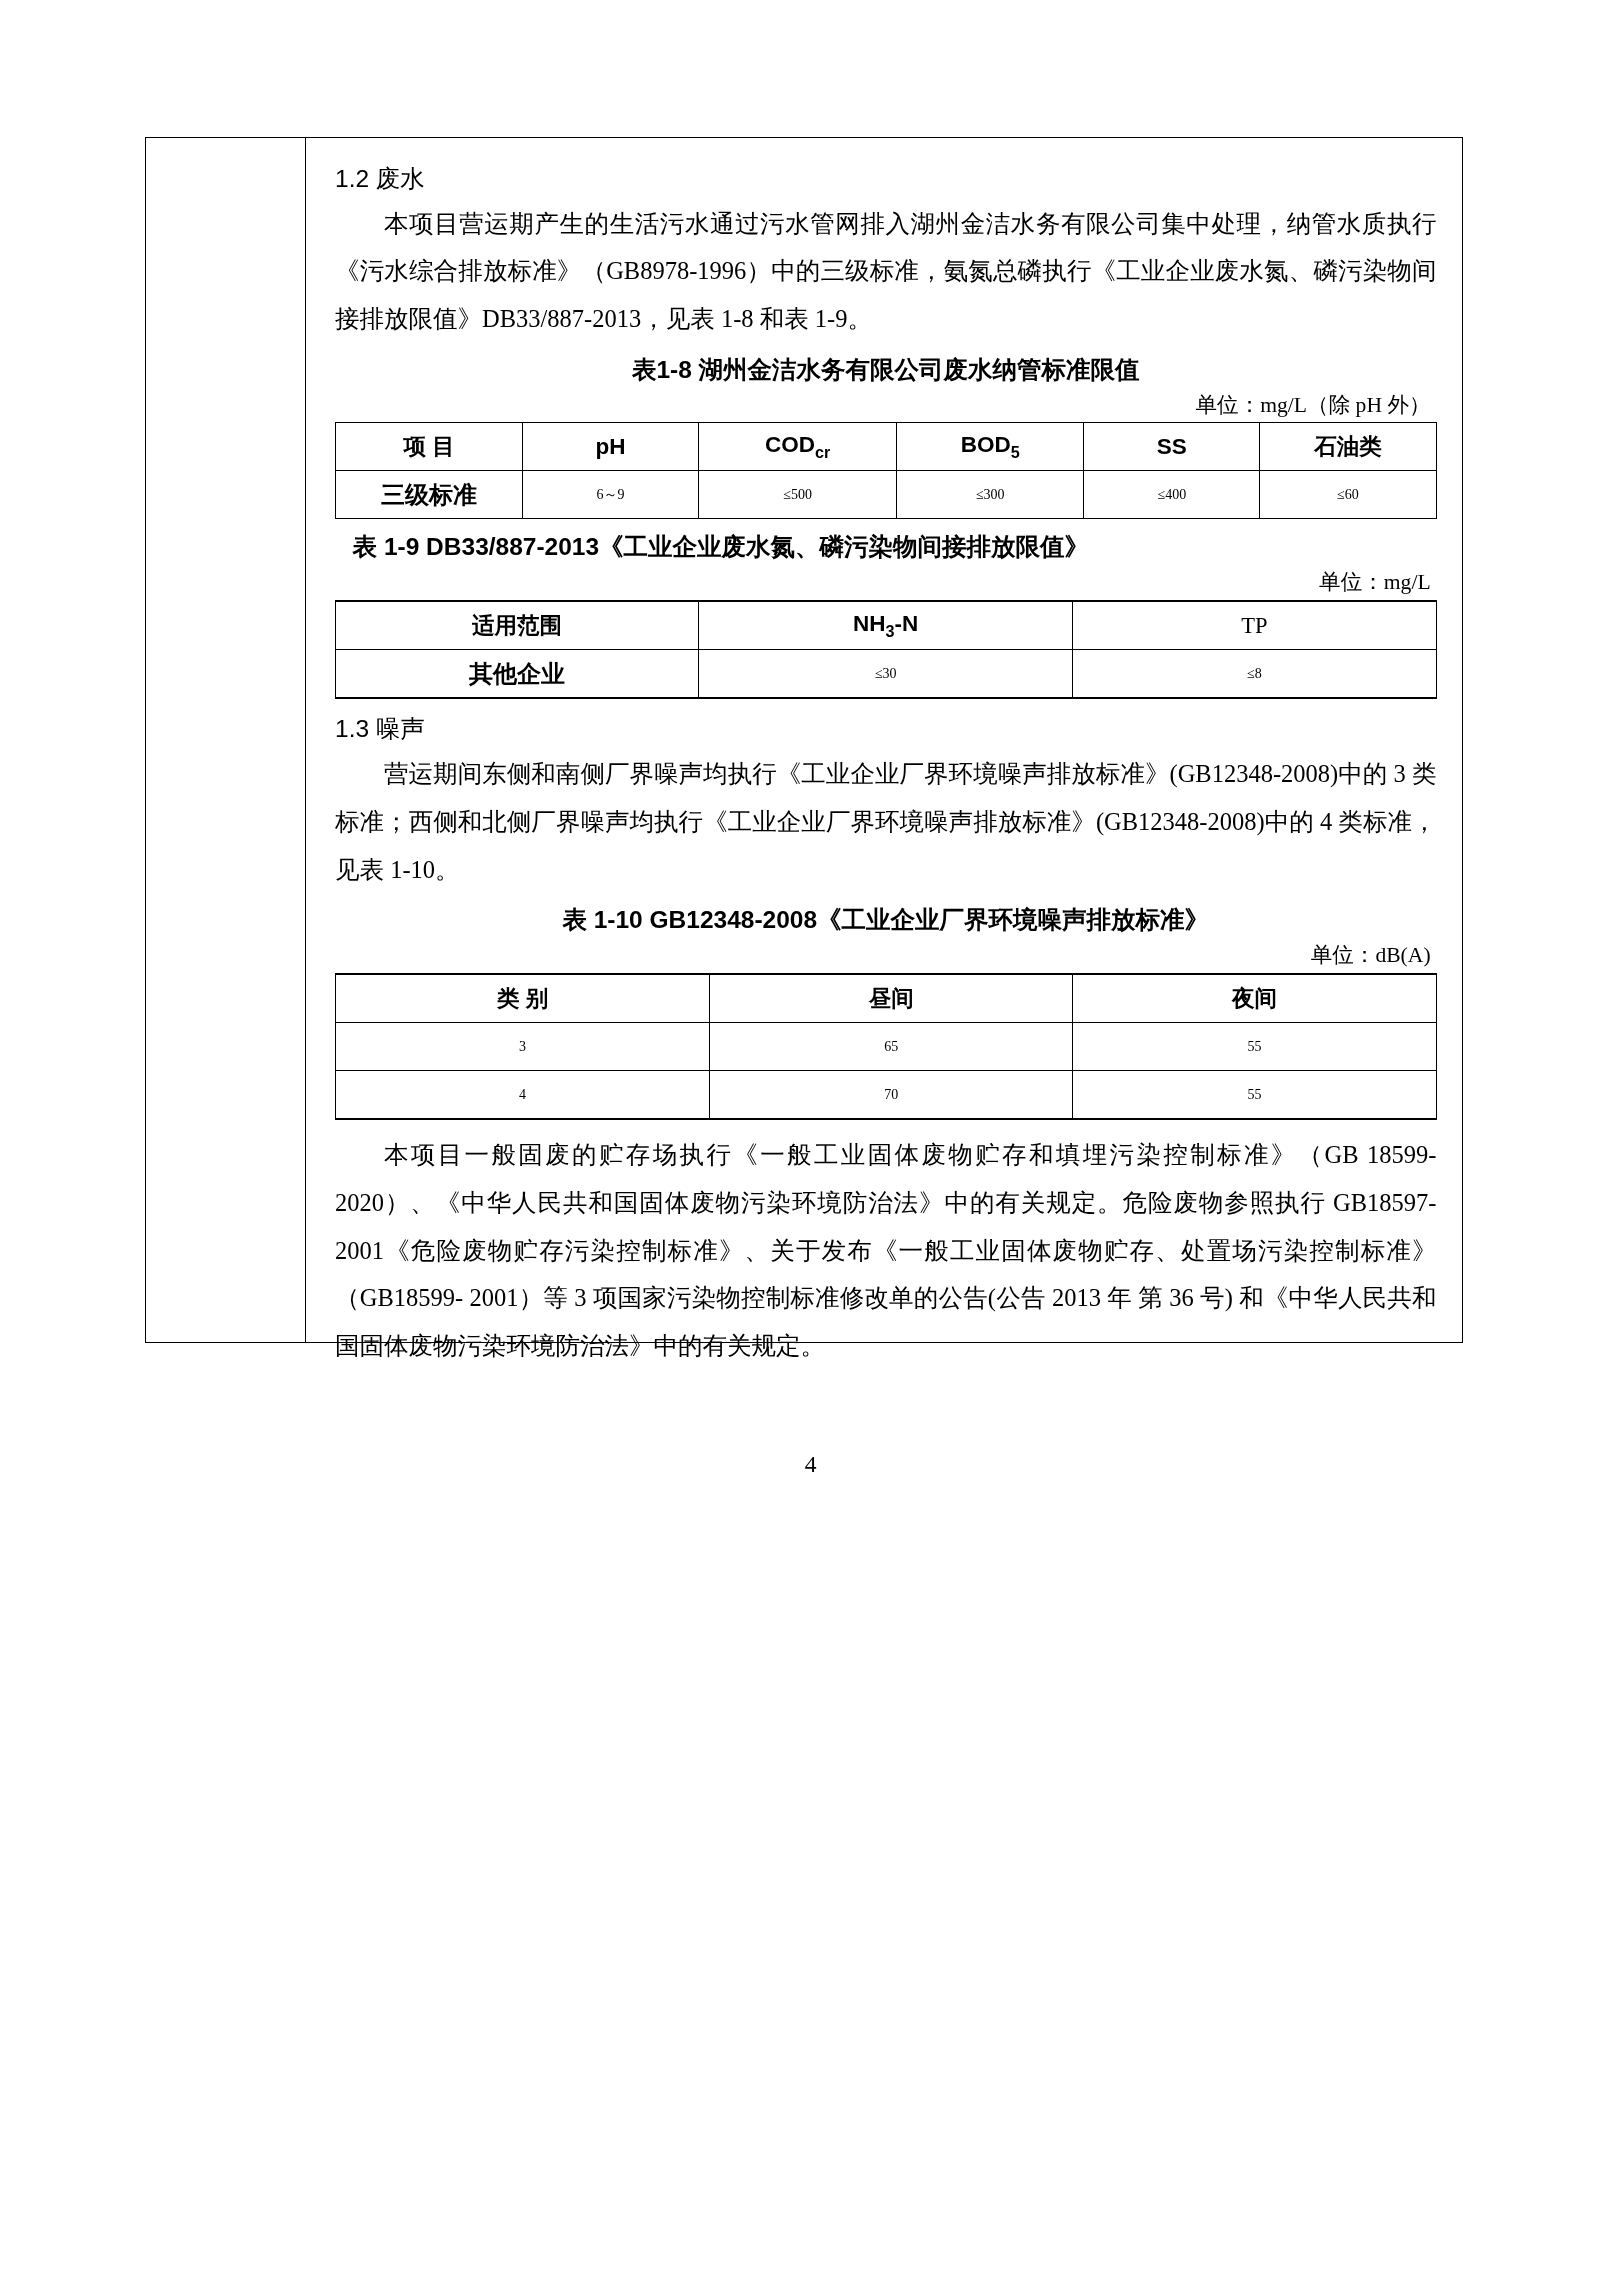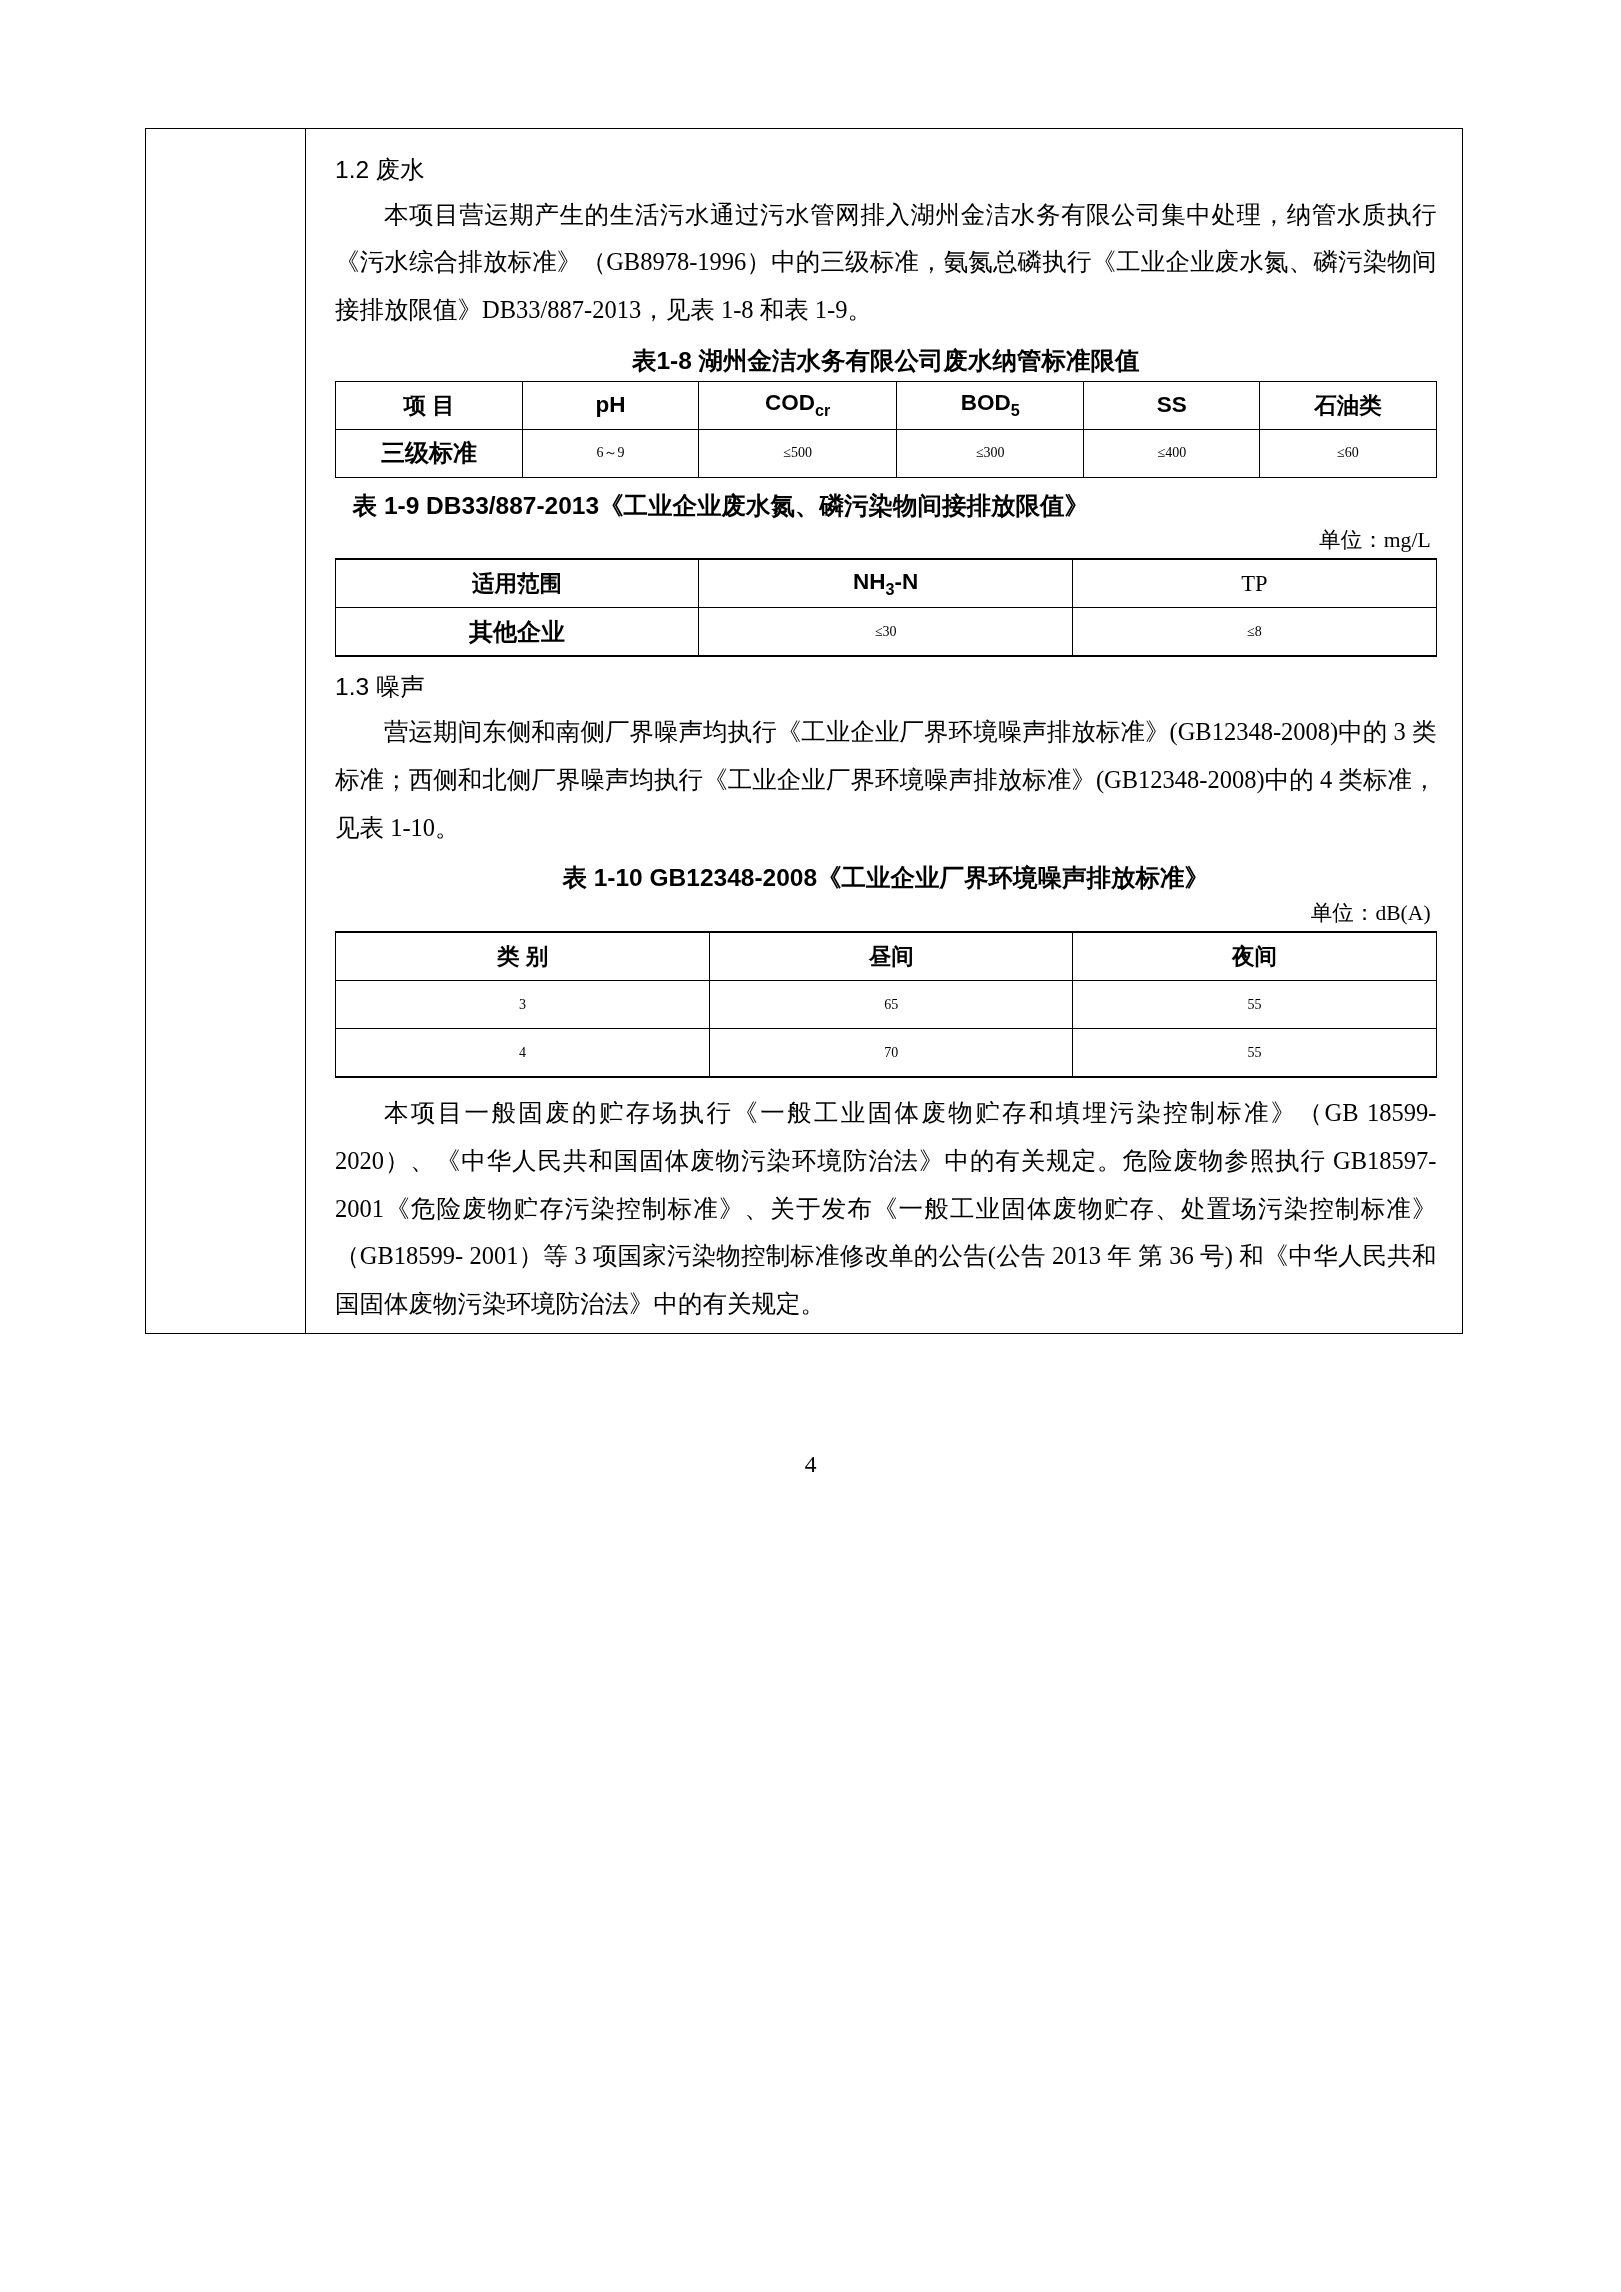--- a/index.html
+++ b/index.html
@@ -17,21 +17,21 @@
   .page {
     position: absolute;
     left: 0; top: 0;
     width: 1621px;
     height: 2293px;
   }
   
   .doc-frame {
     position: absolute;
     left: 145px;
-    top: 128px;
+    top: 137px;
     width: 1318px;
     height: 1206px;
     border: 1px solid #000;
     box-sizing: border-box;
     display: flex;
   }
   .frame-left-col {
     width: 160px;
     border-right: 1px solid #000;
     box-sizing: border-box;
@@ -121,20 +121,21 @@
   <div class="doc-frame">
 
     <div class="frame-left-col"></div>
 
     <div class="frame-content">
 
       <p class="heading">1.2 废水</p>
       <p class="para">本项目营运期产生的生活污水通过污水管网排入湖州金洁水务有限公司集中处理，纳管水质执行《污水综合排放标准》（GB8978-1996）中的三级标准，氨氮总磷执行《工业企业废水氮、磷污染物间接排放限值》DB33/887-2013，见表 1-8 和表 1-9。</p>
 
       <div class="tbl-title">表1-8   湖州金洁水务有限公司废水纳管标准限值</div>
+      <div class="unit-line">单位：mg/L（除 pH 外）</div>
       <table class="dt">
         <colgroup>
           <col style="width:17%">
             <col style="width:16%">
             <col style="width:18%">
           <col style="width:17%">
             <col style="width:16%">
             <col style="width:16%">
         </colgroup>
         <tbody>

